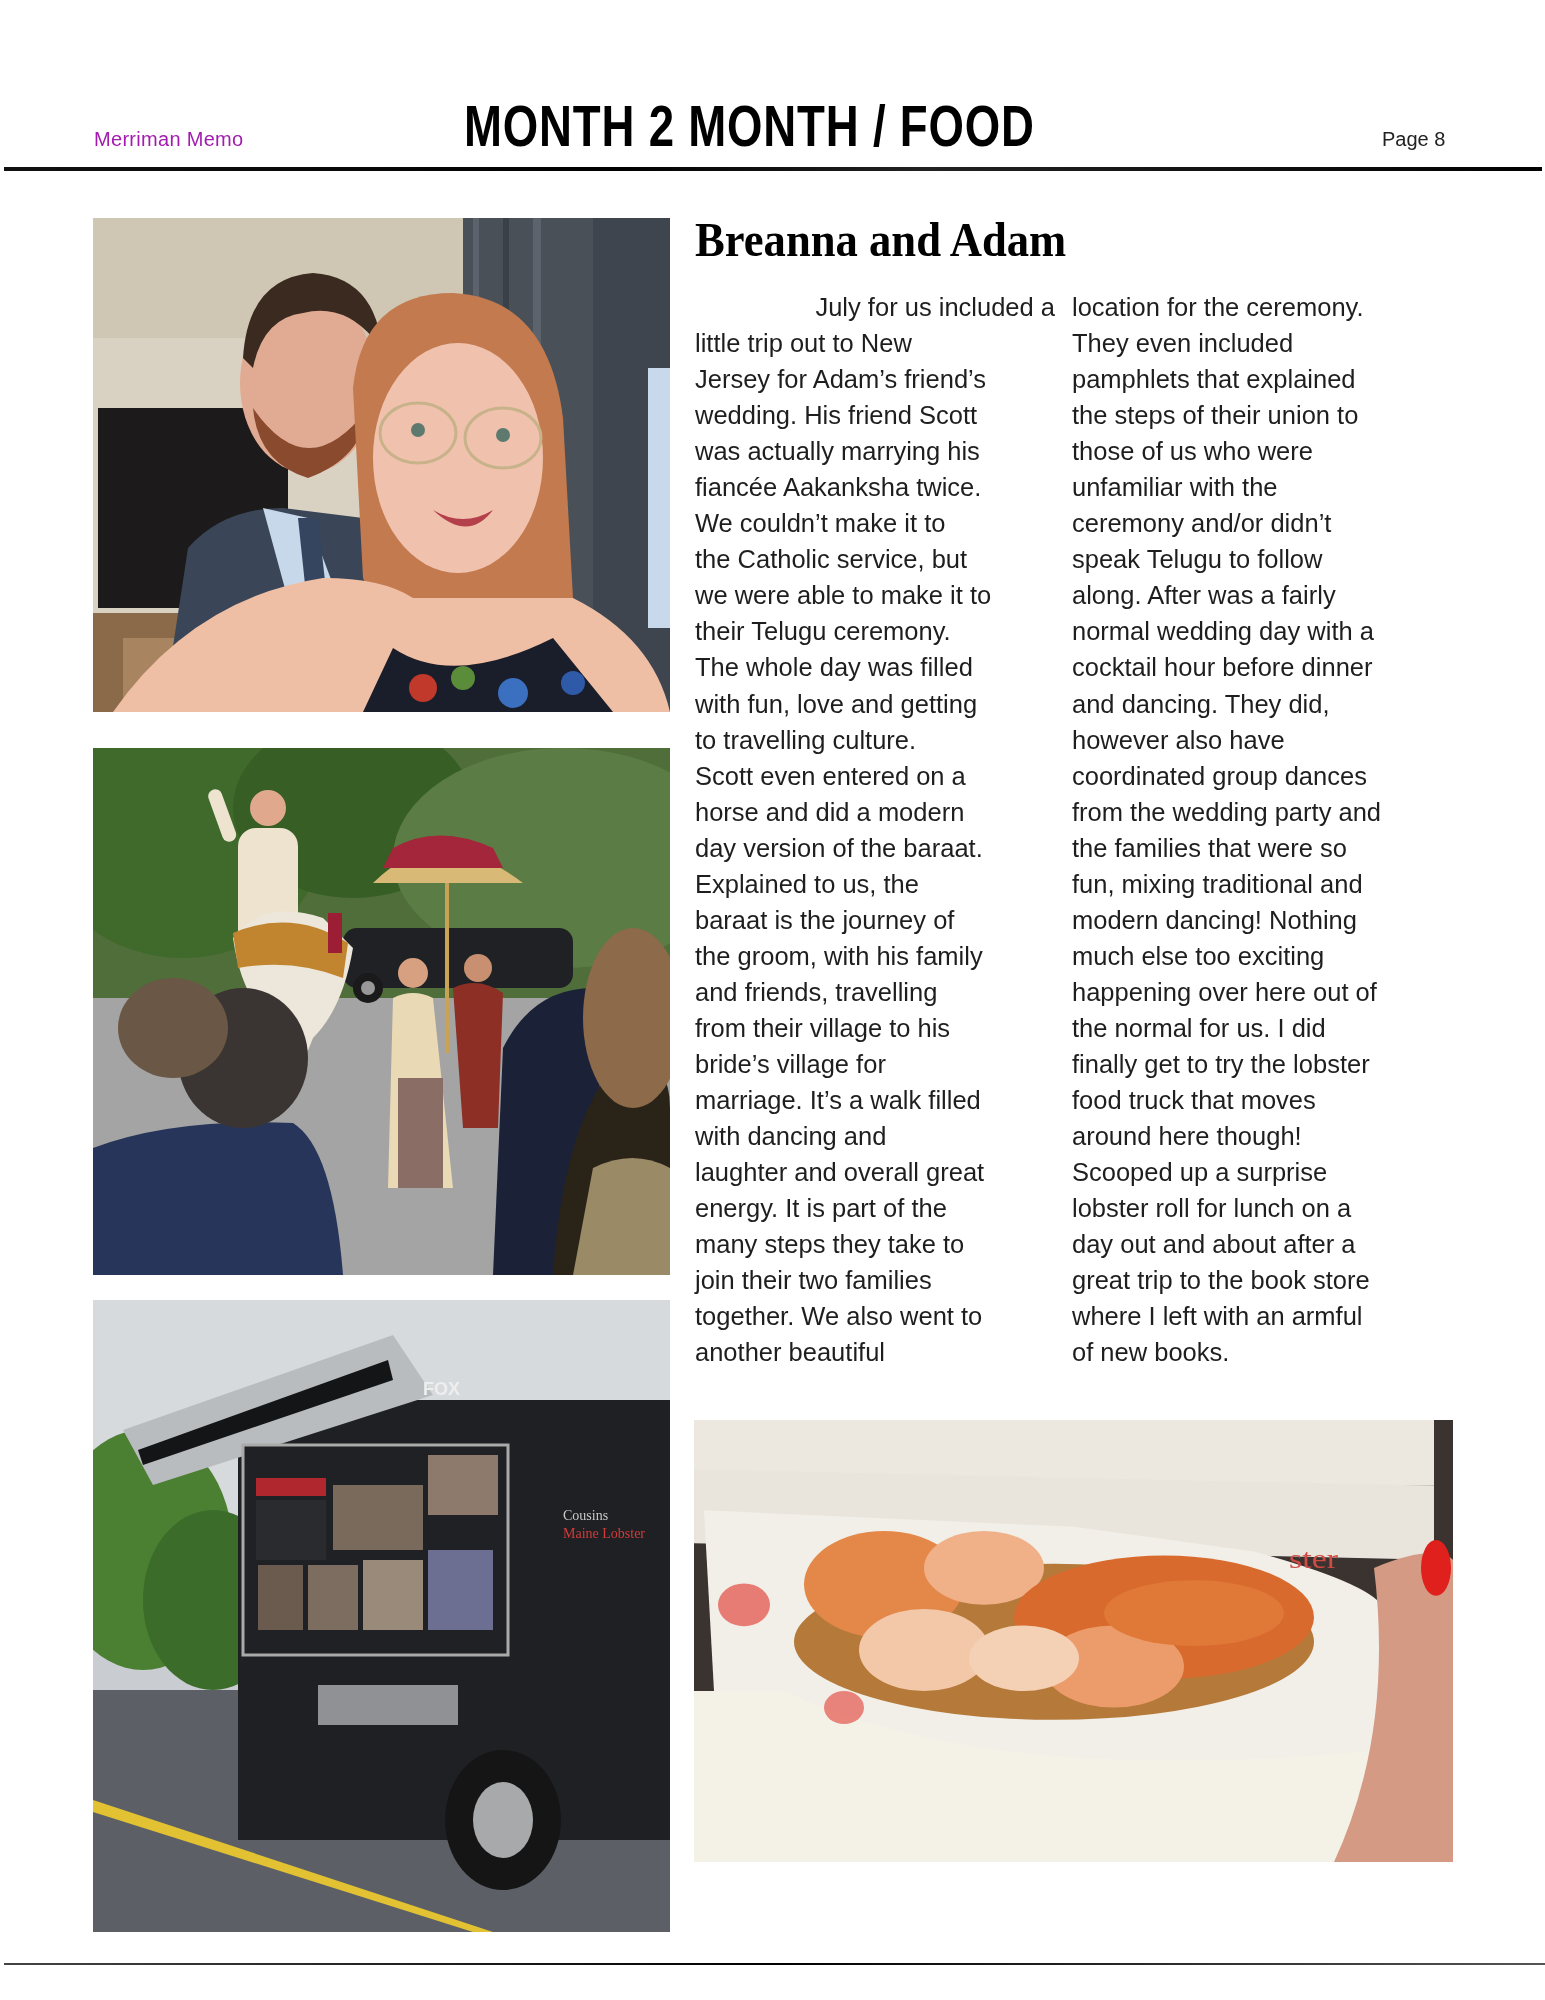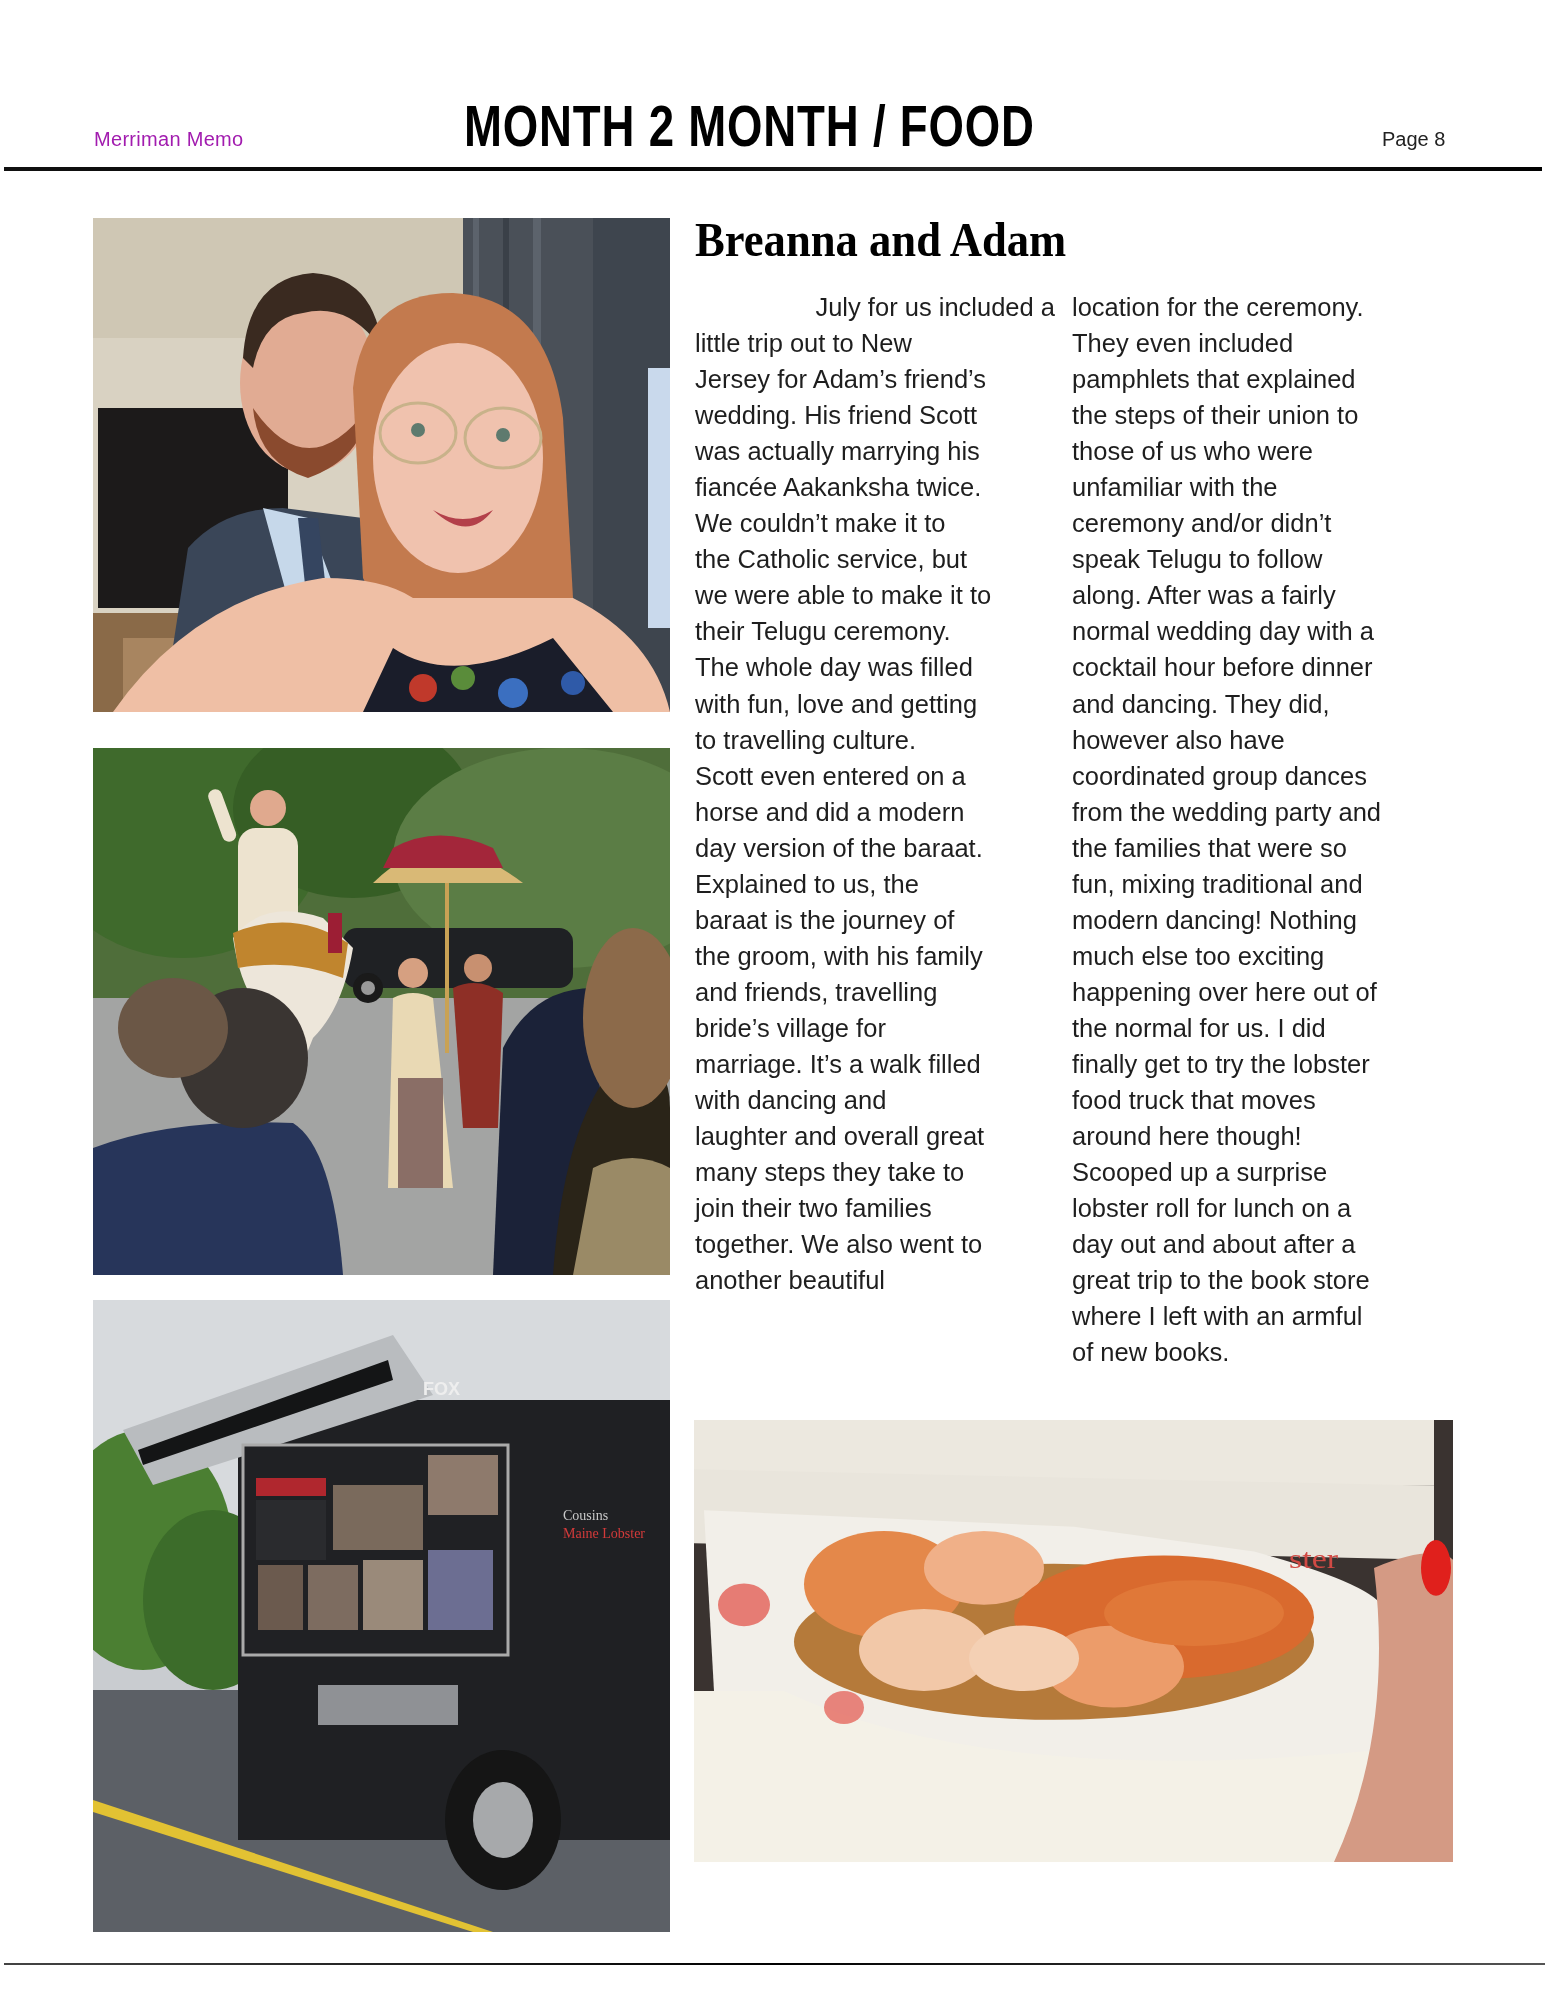--- a/index.html
+++ b/index.html
@@ -170,24 +170,26 @@
     <span class="line">The whole day was filled</span>
     <span class="line">with fun, love and getting</span>
     <span class="line">to travelling culture.</span>
     <span class="line">Scott even entered on a</span>
     <span class="line">horse and did a modern</span>
     <span class="line">day version of the baraat.</span>
     <span class="line">Explained to us, the</span>
     <span class="line">baraat is the journey of</span>
     <span class="line">the groom, with his family</span>
     <span class="line">and friends, travelling</span>
+    <span class="line">from their village to his</span>
     <span class="line">bride’s village for</span>
     <span class="line">marriage. It’s a walk filled</span>
     <span class="line">with dancing and</span>
     <span class="line">laughter and overall great</span>
+    <span class="line">energy. It is part of the</span>
     <span class="line">many steps they take to</span>
     <span class="line">join their two families</span>
     <span class="line">together. We also went to</span>
     <span class="line">another beautiful</span>
   </div>
 <div class="abs col col-2" id="col2">
     <span class="line">location for the ceremony.</span>
     <span class="line">They even included</span>
     <span class="line">pamphlets that explained</span>
     <span class="line">the steps of their union to</span>

